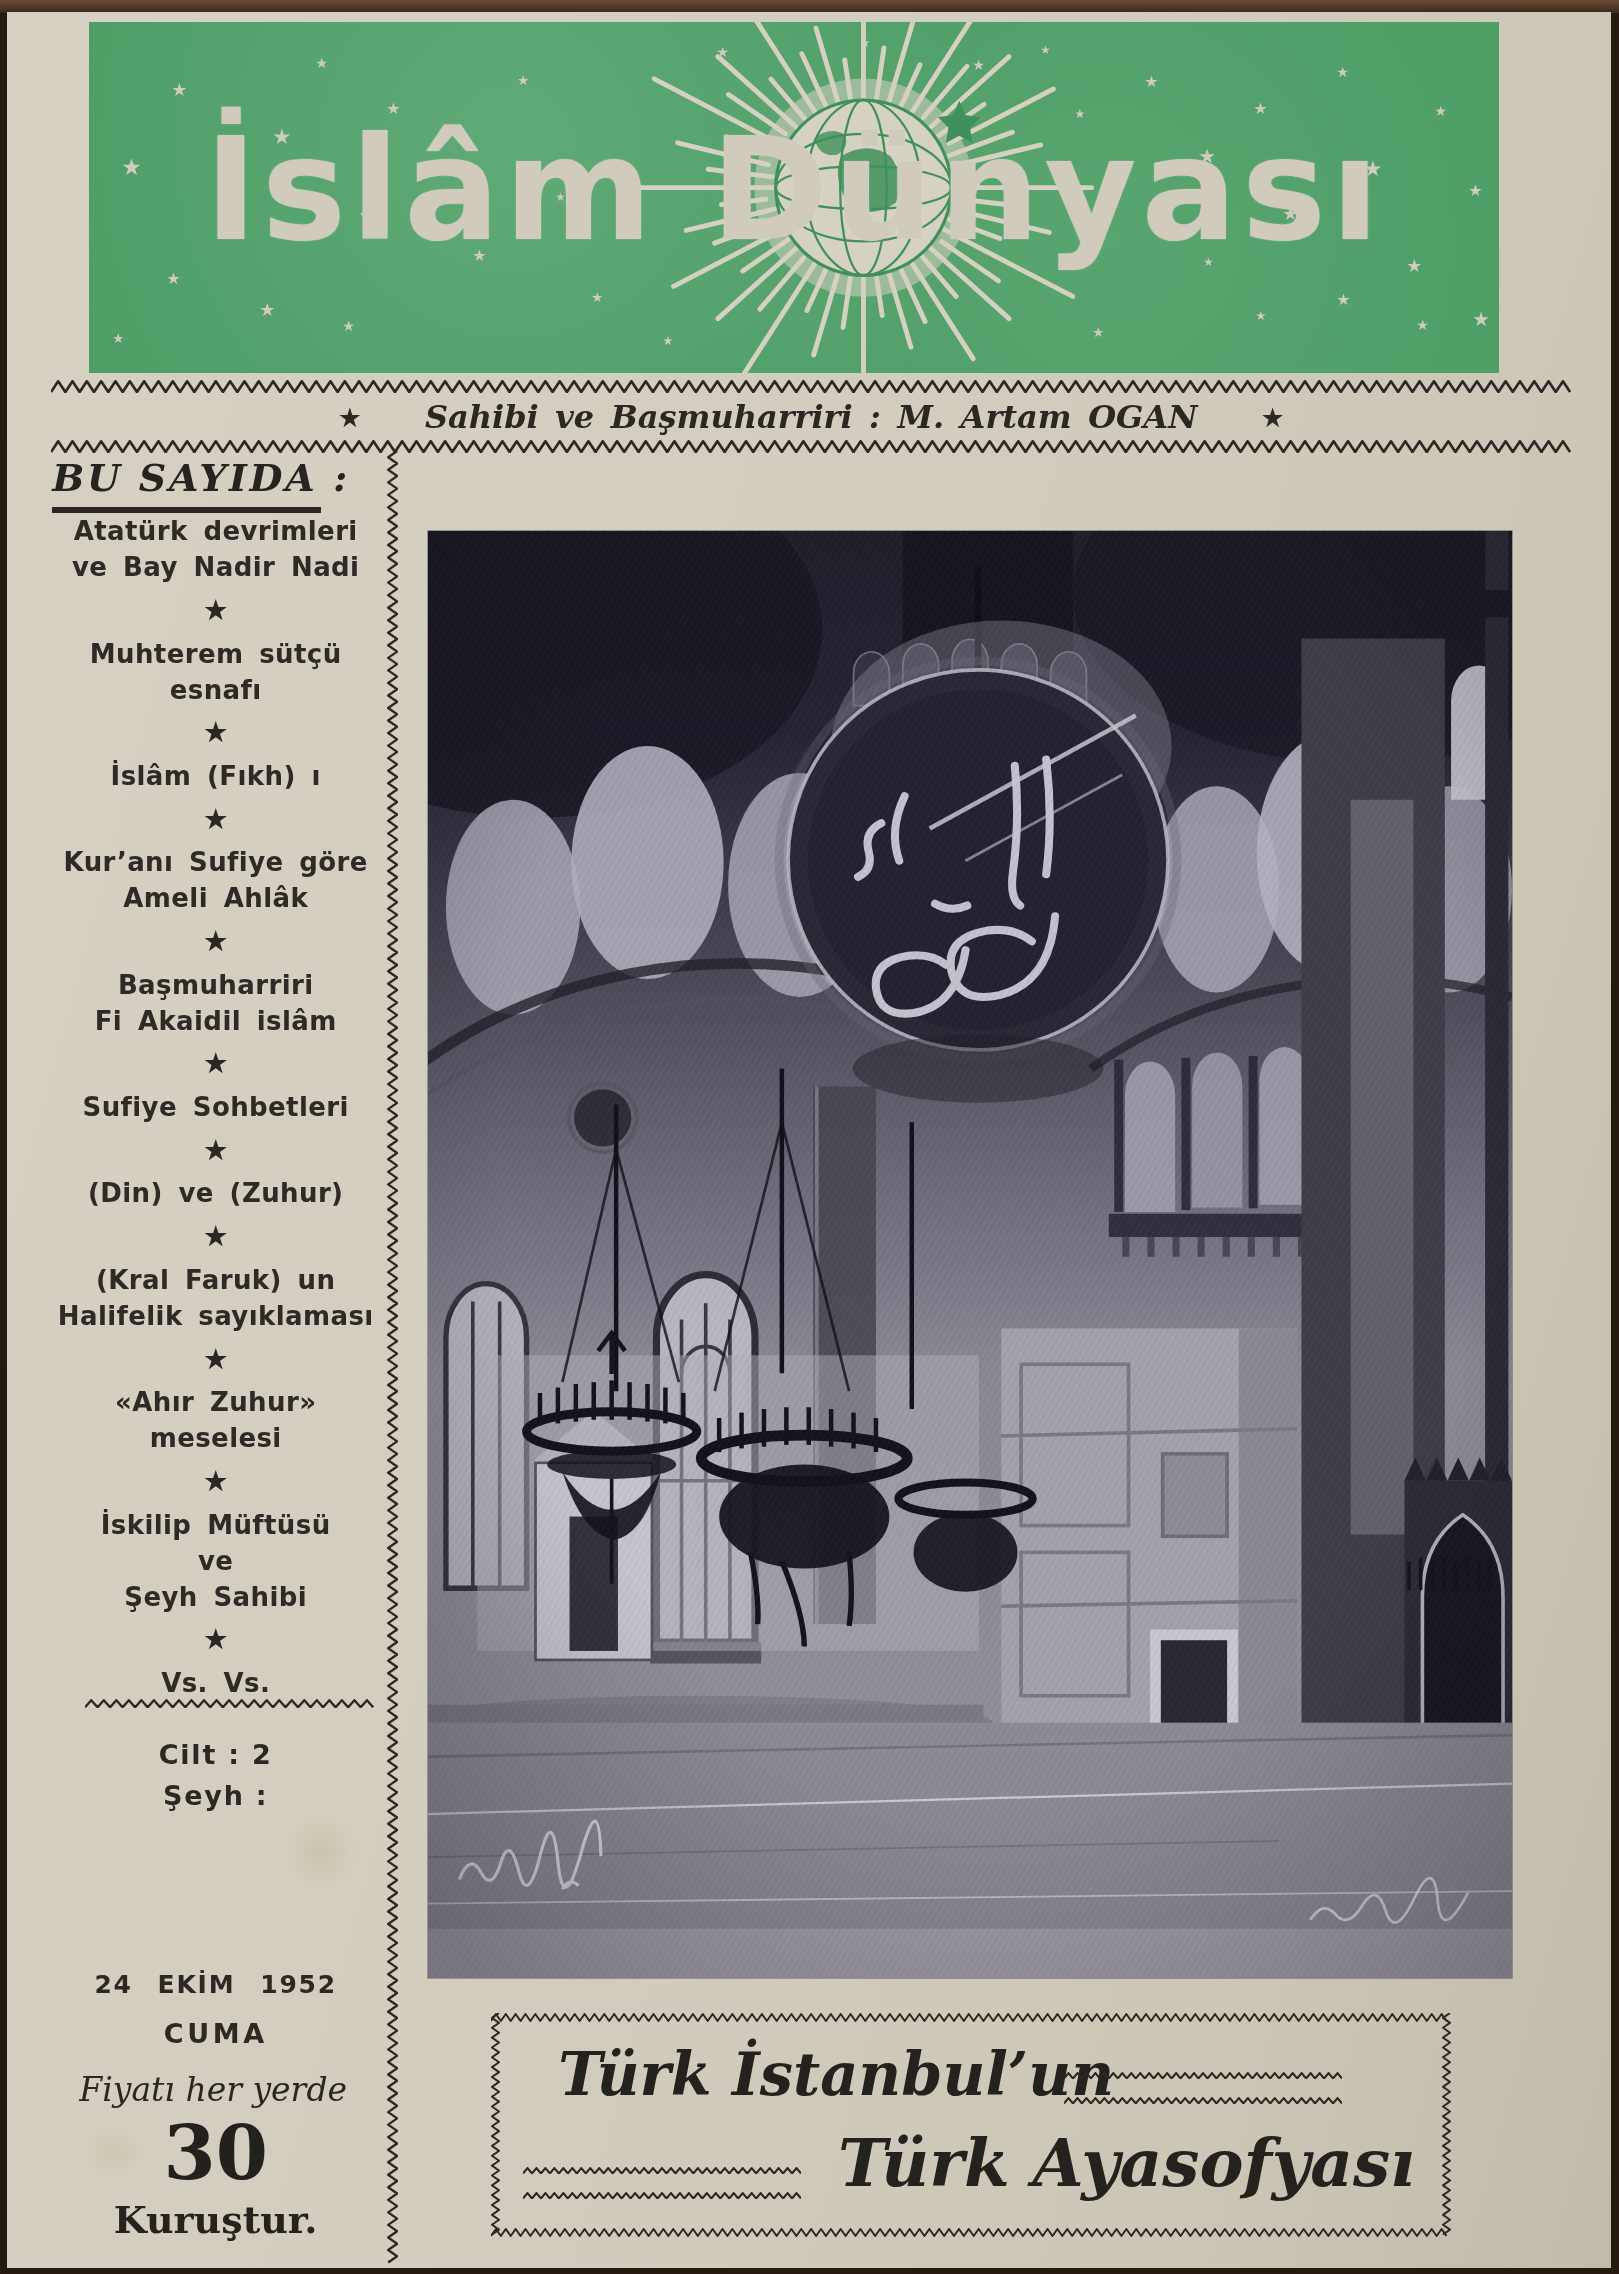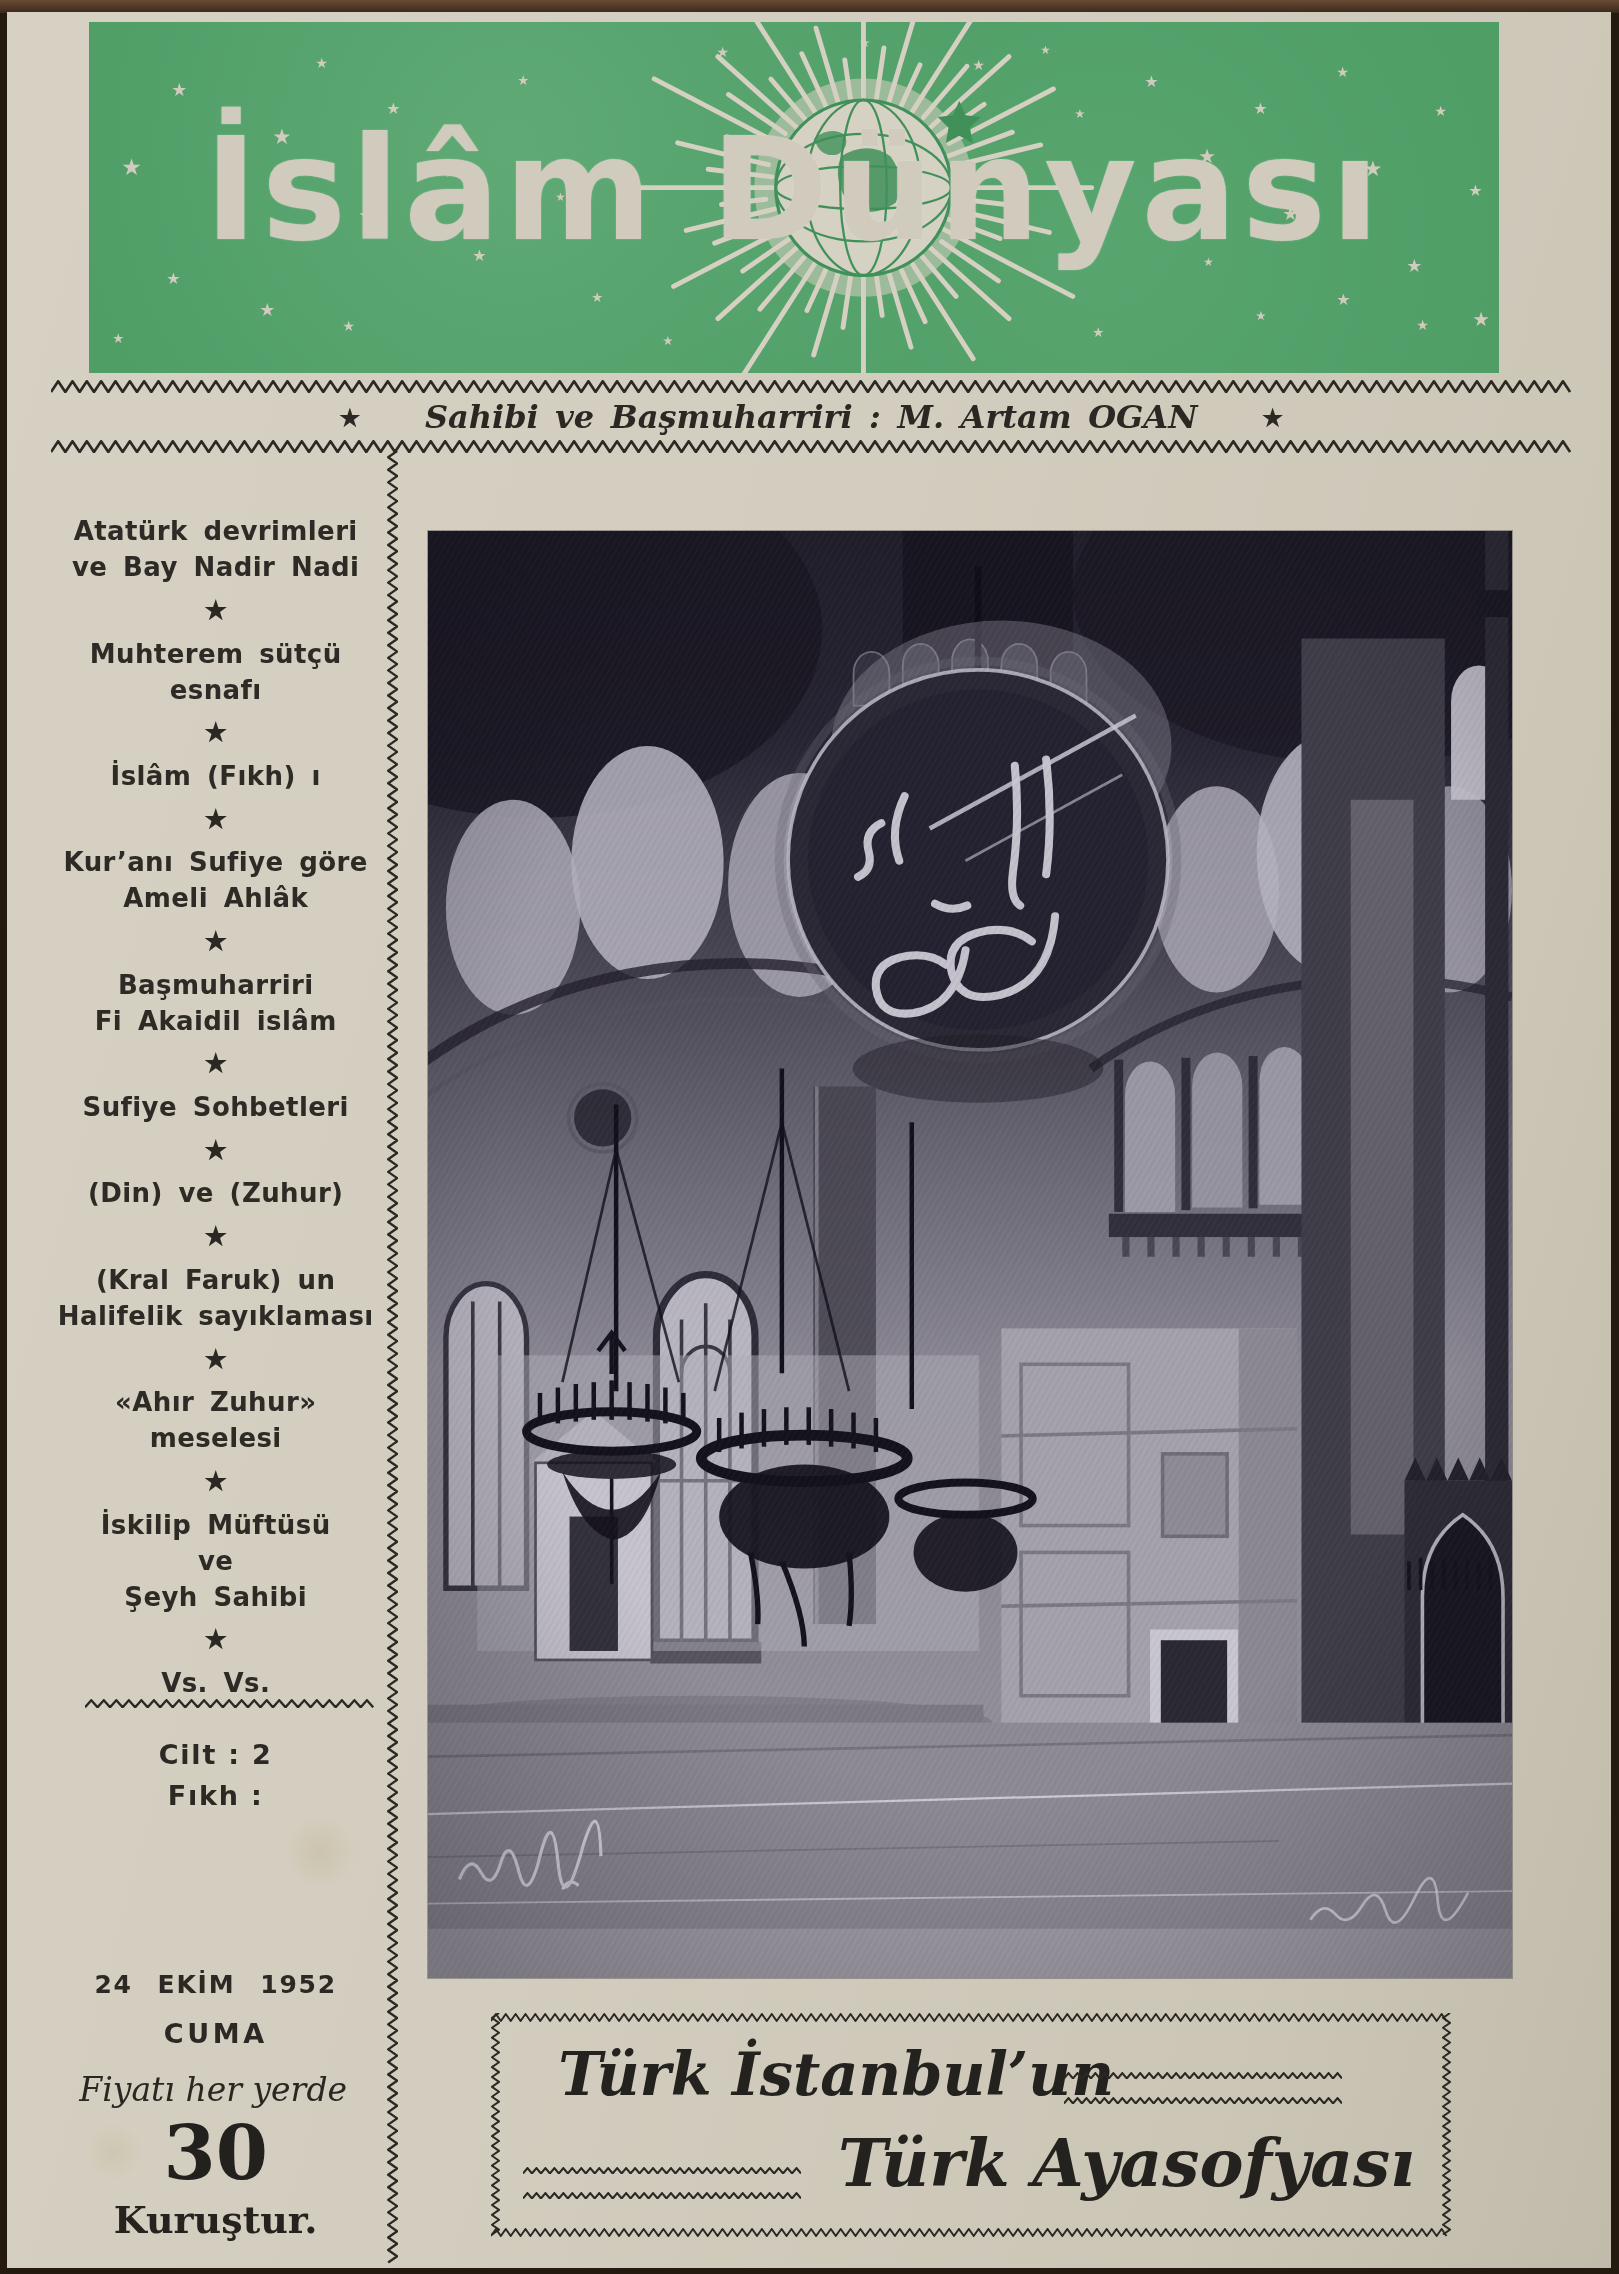--- a/index.html
+++ b/index.html
@@ -222,20 +222,24 @@
         <polyline points="0,13.5 8,1.5 16,13.5 24,1.5 32,13.5 40,1.5 48,13.5 56,1.5 64,13.5 72,1.5 80,13.5 88,1.5 96,13.5 104,1.5 112,13.5 120,1.5 128,13.5 136,1.5 144,13.5 152,1.5 160,13.5 168,1.5 176,13.5 184,1.5 192,13.5 200,1.5 208,13.5 216,1.5 224,13.5 232,1.5 240,13.5 248,1.5 256,13.5 264,1.5 272,13.5 280,1.5 288,13.5 296,1.5 304,13.5 312,1.5 320,13.5 328,1.5 336,13.5 344,1.5 352,13.5 360,1.5 368,13.5 376,1.5 384,13.5 392,1.5 400,13.5 408,1.5 416,13.5 424,1.5 432,13.5 440,1.5 448,13.5 456,1.5 464,13.5 472,1.5 480,13.5 488,1.5 496,13.5 504,1.5 512,13.5 520,1.5 528,13.5 536,1.5 544,13.5 552,1.5 560,13.5 568,1.5 576,13.5 584,1.5 592,13.5 600,1.5 608,13.5 616,1.5 624,13.5 632,1.5 640,13.5 648,1.5 656,13.5 664,1.5 672,13.5 680,1.5 688,13.5 696,1.5 704,13.5 712,1.5 720,13.5 728,1.5 736,13.5 744,1.5 752,13.5 760,1.5 768,13.5 776,1.5 784,13.5 792,1.5 800,13.5 808,1.5 816,13.5 824,1.5 832,13.5 840,1.5 848,13.5 856,1.5 864,13.5 872,1.5 880,13.5 888,1.5 896,13.5 904,1.5 912,13.5 920,1.5 928,13.5 936,1.5 944,13.5 952,1.5 960,13.5 968,1.5 976,13.5 984,1.5 992,13.5 1000,1.5 1008,13.5 1016,1.5 1024,13.5 1032,1.5 1040,13.5 1048,1.5 1056,13.5 1064,1.5 1072,13.5 1080,1.5 1088,13.5 1096,1.5 1104,13.5 1112,1.5 1120,13.5 1128,1.5 1136,13.5 1144,1.5 1152,13.5 1160,1.5 1168,13.5 1176,1.5 1184,13.5 1192,1.5 1200,13.5 1208,1.5 1216,13.5 1224,1.5 1232,13.5 1240,1.5 1248,13.5 1256,1.5 1264,13.5 1272,1.5 1280,13.5 1288,1.5 1296,13.5 1304,1.5 1312,13.5 1320,1.5 1328,13.5 1336,1.5 1344,13.5 1352,1.5 1360,13.5 1368,1.5 1376,13.5 1384,1.5 1392,13.5 1400,1.5 1408,13.5 1416,1.5 1424,13.5 1432,1.5 1440,13.5 1448,1.5 1456,13.5 1464,1.5 1472,13.5 1480,1.5 1488,13.5 1496,1.5 1504,13.5 1512,1.5 1520,13.5 1528,1.5 1536,13.5 1544,1.5 1552,13.5 1560,1.5 1568,13.5 1576,1.5 1584,13.5 1592,1.5 1600,13.5 1608,1.5 1616,13.5 1624,1.5 1632,13.5 1640,1.5 1648,13.5 1656,1.5 1664,13.5 1672,1.5 1680,13.5 1688,1.5 1696,13.5" fill="none" stroke="#2c2924" stroke-width="3" stroke-linejoin="round"></polyline>
       </svg>
     </div>
 
   <div class="zz" style="left:380px;top:439px;height:1816px;">
       <svg width="11.3" height="1816" viewBox="0 0 12.6 2028" preserveAspectRatio="none" style="display:block">
         <polyline points="11.3,0 1.3,7 11.3,14 1.3,21 11.3,28 1.3,35 11.3,42 1.3,49 11.3,56 1.3,63 11.3,70 1.3,77 11.3,84 1.3,91 11.3,98 1.3,105 11.3,112 1.3,119 11.3,126 1.3,133 11.3,140 1.3,147 11.3,154 1.3,161 11.3,168 1.3,175 11.3,182 1.3,189 11.3,196 1.3,203 11.3,210 1.3,217 11.3,224 1.3,231 11.3,238 1.3,245 11.3,252 1.3,259 11.3,266 1.3,273 11.3,280 1.3,287 11.3,294 1.3,301 11.3,308 1.3,315 11.3,322 1.3,329 11.3,336 1.3,343 11.3,350 1.3,357 11.3,364 1.3,371 11.3,378 1.3,385 11.3,392 1.3,399 11.3,406 1.3,413 11.3,420 1.3,427 11.3,434 1.3,441 11.3,448 1.3,455 11.3,462 1.3,469 11.3,476 1.3,483 11.3,490 1.3,497 11.3,504 1.3,511 11.3,518 1.3,525 11.3,532 1.3,539 11.3,546 1.3,553 11.3,560 1.3,567 11.3,574 1.3,581 11.3,588 1.3,595 11.3,602 1.3,609 11.3,616 1.3,623 11.3,630 1.3,637 11.3,644 1.3,651 11.3,658 1.3,665 11.3,672 1.3,679 11.3,686 1.3,693 11.3,700 1.3,707 11.3,714 1.3,721 11.3,728 1.3,735 11.3,742 1.3,749 11.3,756 1.3,763 11.3,770 1.3,777 11.3,784 1.3,791 11.3,798 1.3,805 11.3,812 1.3,819 11.3,826 1.3,833 11.3,840 1.3,847 11.3,854 1.3,861 11.3,868 1.3,875 11.3,882 1.3,889 11.3,896 1.3,903 11.3,910 1.3,917 11.3,924 1.3,931 11.3,938 1.3,945 11.3,952 1.3,959 11.3,966 1.3,973 11.3,980 1.3,987 11.3,994 1.3,1001 11.3,1008 1.3,1015 11.3,1022 1.3,1029 11.3,1036 1.3,1043 11.3,1050 1.3,1057 11.3,1064 1.3,1071 11.3,1078 1.3,1085 11.3,1092 1.3,1099 11.3,1106 1.3,1113 11.3,1120 1.3,1127 11.3,1134 1.3,1141 11.3,1148 1.3,1155 11.3,1162 1.3,1169 11.3,1176 1.3,1183 11.3,1190 1.3,1197 11.3,1204 1.3,1211 11.3,1218 1.3,1225 11.3,1232 1.3,1239 11.3,1246 1.3,1253 11.3,1260 1.3,1267 11.3,1274 1.3,1281 11.3,1288 1.3,1295 11.3,1302 1.3,1309 11.3,1316 1.3,1323 11.3,1330 1.3,1337 11.3,1344 1.3,1351 11.3,1358 1.3,1365 11.3,1372 1.3,1379 11.3,1386 1.3,1393 11.3,1400 1.3,1407 11.3,1414 1.3,1421 11.3,1428 1.3,1435 11.3,1442 1.3,1449 11.3,1456 1.3,1463 11.3,1470 1.3,1477 11.3,1484 1.3,1491 11.3,1498 1.3,1505 11.3,1512 1.3,1519 11.3,1526 1.3,1533 11.3,1540 1.3,1547 11.3,1554 1.3,1561 11.3,1568 1.3,1575 11.3,1582 1.3,1589 11.3,1596 1.3,1603 11.3,1610 1.3,1617 11.3,1624 1.3,1631 11.3,1638 1.3,1645 11.3,1652 1.3,1659 11.3,1666 1.3,1673 11.3,1680 1.3,1687 11.3,1694 1.3,1701 11.3,1708 1.3,1715 11.3,1722 1.3,1729 11.3,1736 1.3,1743 11.3,1750 1.3,1757 11.3,1764 1.3,1771 11.3,1778 1.3,1785 11.3,1792 1.3,1799 11.3,1806 1.3,1813 11.3,1820 1.3,1827 11.3,1834 1.3,1841 11.3,1848 1.3,1855 11.3,1862 1.3,1869 11.3,1876 1.3,1883 11.3,1890 1.3,1897 11.3,1904 1.3,1911 11.3,1918 1.3,1925 11.3,1932 1.3,1939 11.3,1946 1.3,1953 11.3,1960 1.3,1967 11.3,1974 1.3,1981 11.3,1988 1.3,1995 11.3,2002 1.3,2009 11.3,2016 1.3,2023" fill="none" stroke="#2c2924" stroke-width="2.6" stroke-linejoin="round"></polyline>
       </svg>
     </div>
 
+  <div id="sb-heading">
+    <span>BU SAYIDA :</span>
+    <div id="sb-underline"></div>
+  </div>
   <div id="toc-list">
       <div class="toc-item">
         <div class="toc-line">Atatürk devrimleri</div>
         <div class="toc-line">ve Bay Nadir Nadi</div>
       </div>
       <div class="toc-star">★</div>
       <div class="toc-item">
         <div class="toc-line">Muhterem sütçü esnafı</div>
       </div>
       <div class="toc-star">★</div>
@@ -279,21 +283,21 @@
       <div class="toc-item">
         <div class="toc-line">Vs. Vs.</div>
       </div>
     </div>
   <div class="zz" style="left:78px;top:1687px;width:290px;">
       <svg width="290" height="9.5" viewBox="0 0 324 10.6" preserveAspectRatio="none" style="display:block">
         <polyline points="0,9.3 7,1.3 14,9.3 21,1.3 28,9.3 35,1.3 42,9.3 49,1.3 56,9.3 63,1.3 70,9.3 77,1.3 84,9.3 91,1.3 98,9.3 105,1.3 112,9.3 119,1.3 126,9.3 133,1.3 140,9.3 147,1.3 154,9.3 161,1.3 168,9.3 175,1.3 182,9.3 189,1.3 196,9.3 203,1.3 210,9.3 217,1.3 224,9.3 231,1.3 238,9.3 245,1.3 252,9.3 259,1.3 266,9.3 273,1.3 280,9.3 287,1.3 294,9.3 301,1.3 308,9.3 315,1.3 322,9.3" fill="none" stroke="#2c2924" stroke-width="2.6" stroke-linejoin="round"></polyline>
       </svg>
     </div>
   <div id="sb-cilt" class="sb-block">Cilt : 2</div>
-  <div id="sb-sayi" class="sb-block">Fıkh :</div>
+  <div id="sb-sayi" class="sb-block">Şeyh :</div>
   <div id="sb-date" class="sb-block">24 EKİM 1952</div>
   <div id="sb-cuma" class="sb-block">CUMA</div>
   <div id="sb-price-prefix" class="sb-block">Fiyatı her yerde</div>
   <div id="sb-price" class="sb-block">30</div>
   <div id="sb-kurustur" class="sb-block">Kuruştur.</div>
 
   <div id="photo">
     <svg viewBox="0 0 1210 1615" preserveAspectRatio="none">
       <defs>
         <linearGradient id="bgGrad" x1="0" y1="0" x2="0" y2="1">

